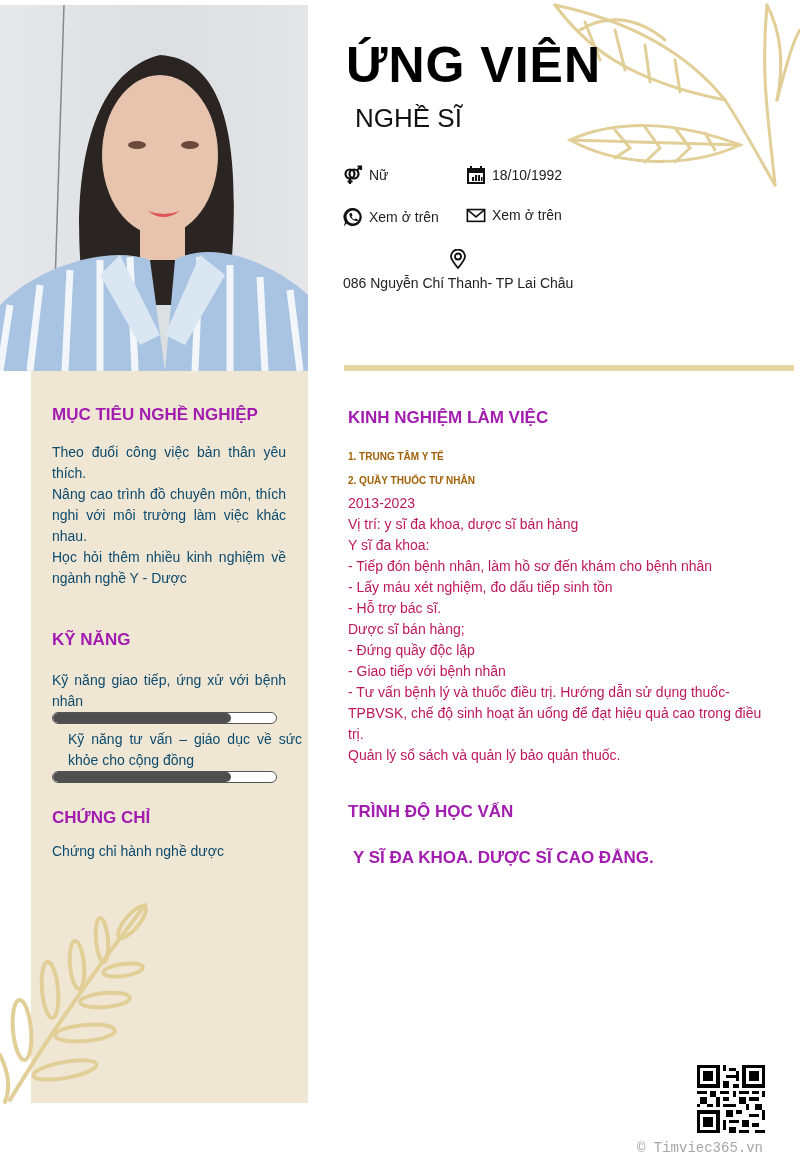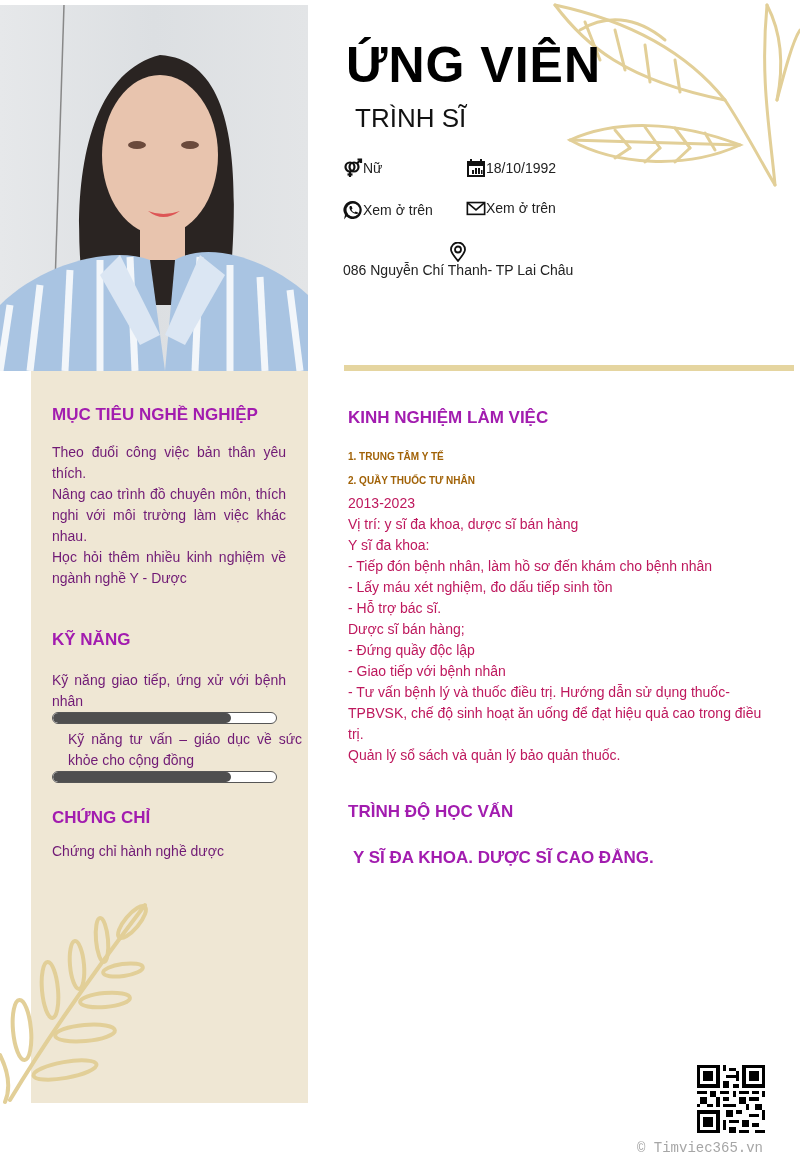--- a/index.html
+++ b/index.html
@@ -10,27 +10,27 @@
     .photo { position: absolute; left: 0; top: 5px; width: 308px; height: 366px; overflow: hidden;
       background: linear-gradient(90deg, #e6e8ea 0%, #dcdfe2 50%, #e3e5e7 100%); }
     .photo svg { display: block; }
 
     .leaf-top { position: absolute; left: 545px; top: 0; width: 255px; height: 195px; }
     .leaf-bottom { position: absolute; left: 0; top: 890px; width: 160px; height: 215px; }
 
     .name { position: absolute; left: 346px; top: 36px; font-size: 50px; font-weight: 700; letter-spacing: 1px; color: #000; }
     .job { position: absolute; left: 355px; top: 103px; font-size: 26px; color: #111; }
 
-    .info { position: absolute; font-size: 14px; color: #222; display: flex; align-items: center; gap: 0; }
+    .info { position: absolute; font-size: 14px; color: #222; display: flex; align-items: center; gap: 6px; margin-top: 7px; }
     .info .ic { width: 20px; height: 20px; display: inline-flex; align-items: center; justify-content: center; }
 
     .sep { position: absolute; left: 344px; top: 365px; width: 450px; height: 6px; background: #e5d5a0; }
 
     .sec-title { position: absolute; font-size: 17px; font-weight: 700; color: #a21caf; }
-    .para { position: absolute; font-size: 14px; line-height: 21px; color: #701a75; }
+    .para { position: absolute; font-size: 14px; line-height: 21px; color: #0c4a6e; }
     .left-para { text-align: justify; width: 234px; }
 
     .bar { position: absolute; left: 52px; width: 225px; height: 12px; border: 1px solid #555; border-radius: 7px; background: #fff; overflow: hidden; }
     .bar .fill { height: 100%; background: #4f4f4f; border-radius: 6px; }
 
     .exp-line { font-size: 14px; line-height: 21px; color: #be185d; }
     .exp-head { font-weight: 700; font-size: 10px; line-height: 24px; color: #a16207; }
 
     .qr { position: absolute; left: 697px; top: 1065px; width: 68px; height: 68px; }
     .copyright { position: absolute; left: 637px; top: 1140px; font-family: "Liberation Mono", "DejaVu Sans Mono", monospace; font-size: 14px; color: #a6a6a6; }
@@ -97,21 +97,21 @@
       <line x1="230" y1="260" x2="230" y2="366"></line>
         <line x1="260" y1="272" x2="265" y2="366"></line>
       <line x1="290" y1="285" x2="300" y2="366"></line>
     </g>
     <path d="M120 250 L 160 330 L 140 340 L 100 270 Z" fill="#dbe6f3"></path>
     <path d="M200 250 L 165 330 L 185 340 L 225 270 Z" fill="#dbe6f3"></path>
   </svg>
 </div>
 
 <div class="name">ỨNG VIÊN</div>
-<div class="job">TRÌNH SĨ</div>
+<div class="job">NGHỀ SĨ</div>
 
 <div class="info" style="left:343px; top:158px;">
   <span class="ic">
     <svg width="20" height="20" viewBox="0 0 20 20" fill="none" stroke="#111" stroke-width="2.2">
       <circle cx="7" cy="9" r="4.5"></circle>
         <circle cx="11" cy="9" r="4.5"></circle>
       <line x1="7" y1="13.5" x2="7" y2="19"></line>
         <line x1="4.5" y1="16.5" x2="9.5" y2="16.5"></line>
       <line x1="14" y1="5.5" x2="18" y2="1.5"></line>
         <polyline points="14.5,1.5 18,1.5 18,5"></polyline>

